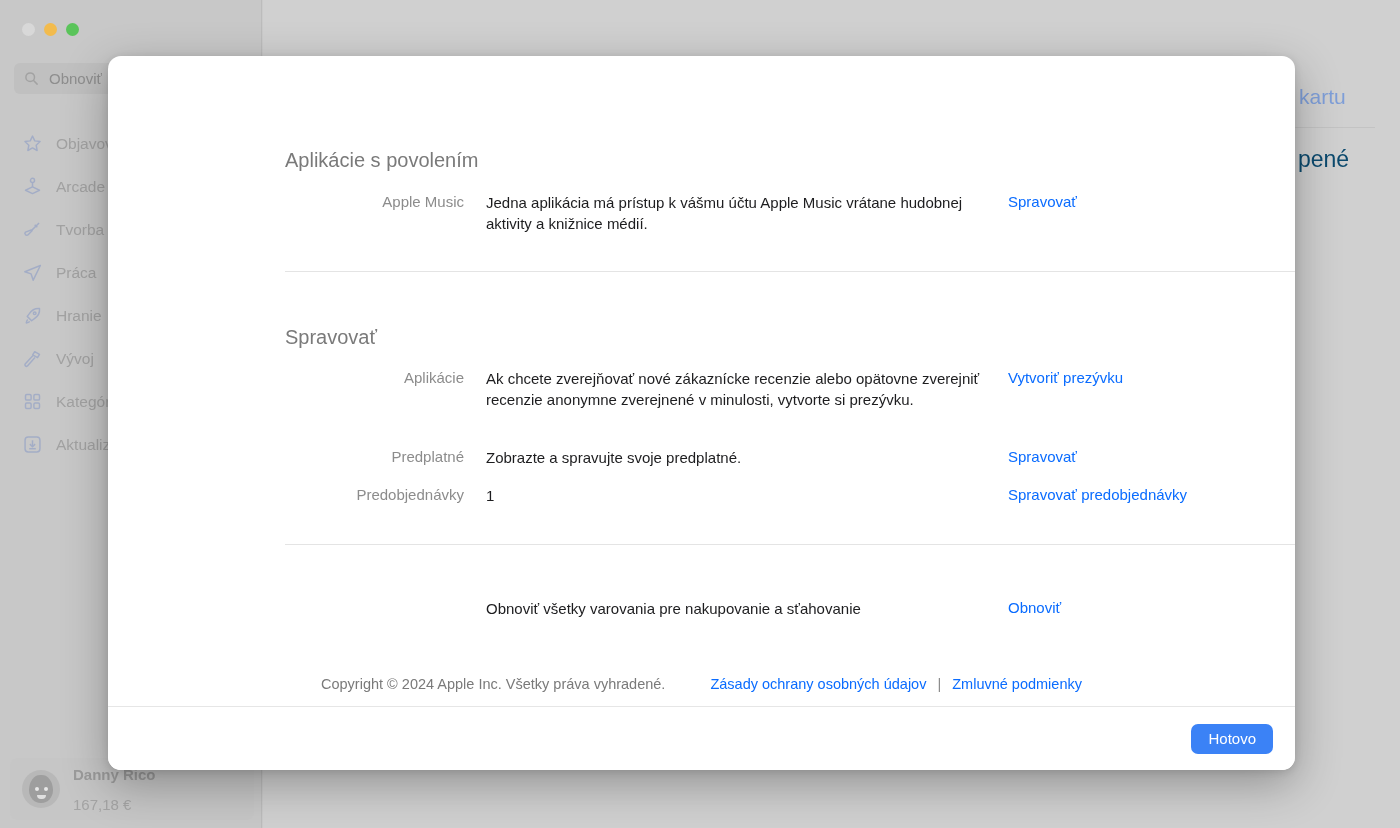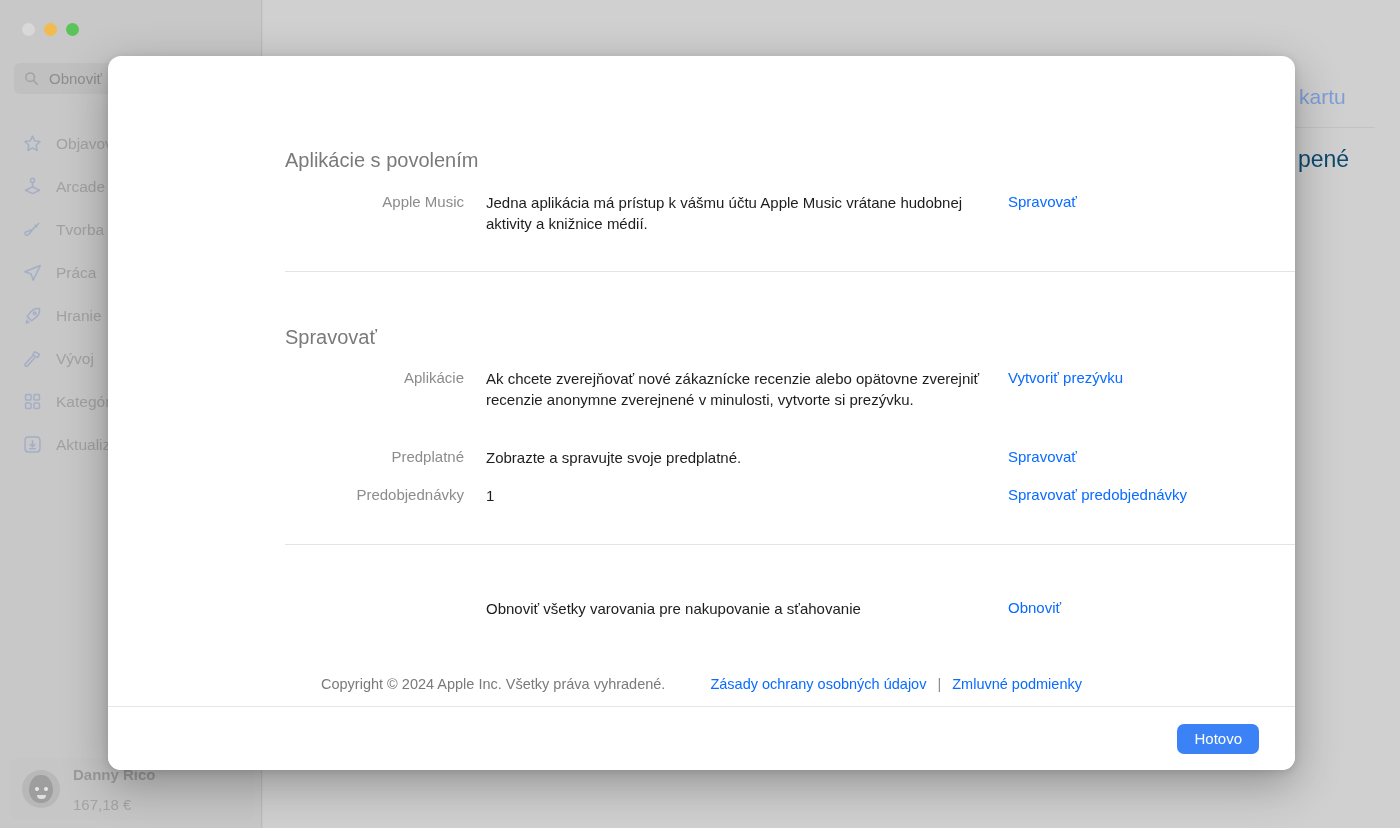--- a/index.html
+++ b/index.html
@@ -231,21 +231,21 @@
   .legal-link { color: #0a6cff; }
   #legal-sep { color: #8a8a8a; margin: 0 11px; }
 
   #modal-footer-bar {
     flex: 0 0 64px;
     border-top: 1px solid #e6e6e6;
     background: #ffffff;
     display: flex;
     align-items: center;
     justify-content: flex-end;
-    padding-right: 36px;
+    padding-right: 22px;
   }
   #done-button {
     background: #3b82f6;
     color: #ffffff;
     font-size: 15px;
     border: none;
     border-radius: 7px;
     padding: 6px 17px 7px;
     font-family: "Liberation Sans", sans-serif;
     cursor: default;

